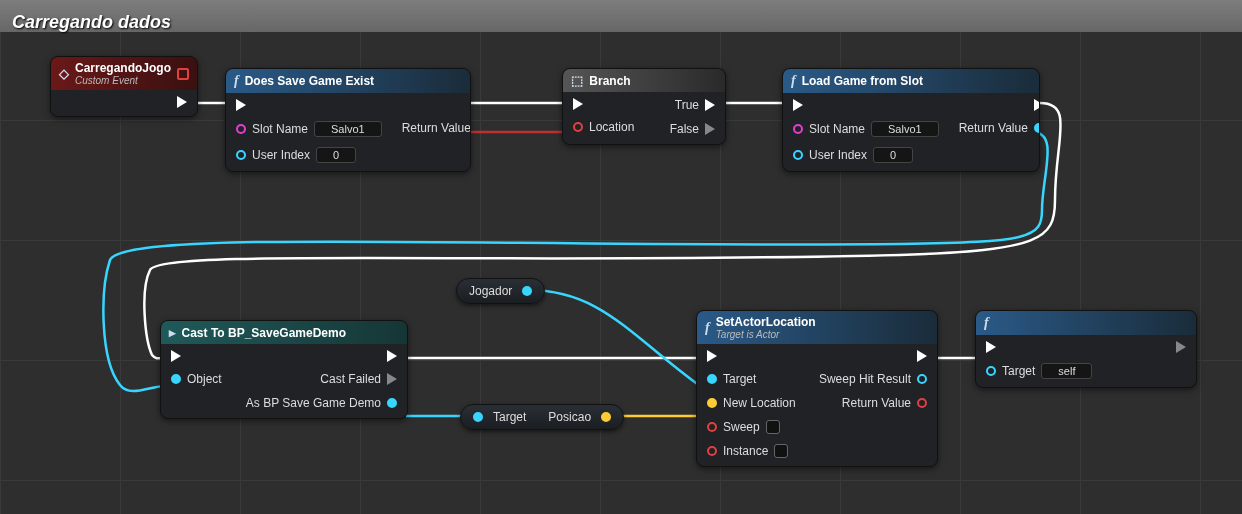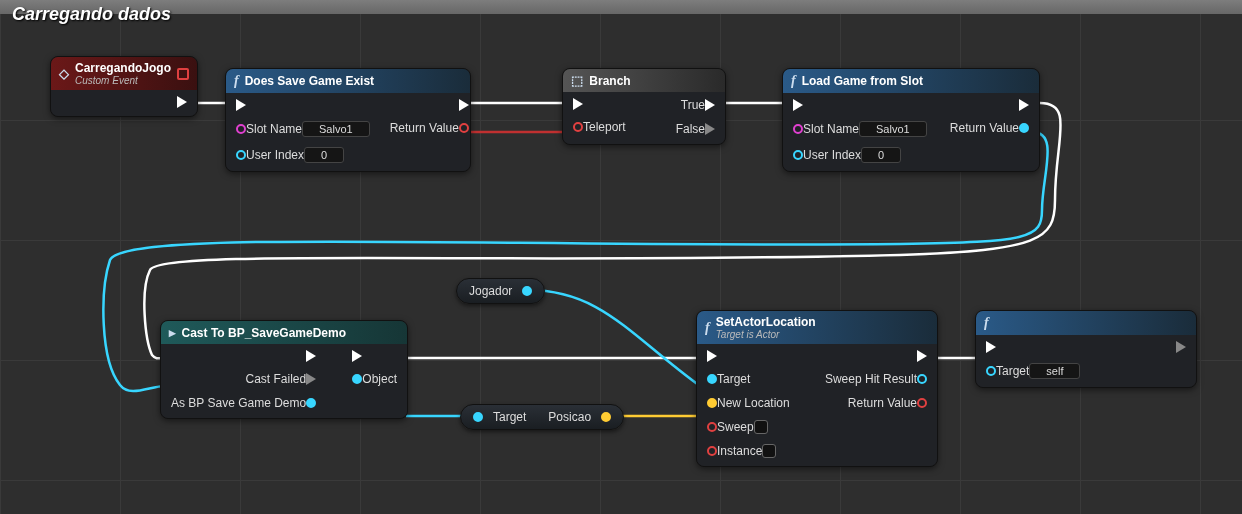--- a/index.html
+++ b/index.html
@@ -16,24 +16,24 @@
 .canvas{
   position:relative;
   width:1242px;height:514px;
   background:
     linear-gradient(#3a3a3a 1px,transparent 1px),
     linear-gradient(90deg,#3a3a3a 1px,transparent 1px),
     #2e2e2e;
   background-size:120px 120px,120px 120px;
 }
 .title-bar{
-  position:absolute;top:0;left:0;right:0;height:14px;
+  position:absolute;top:0;left:0;right:0;height:32px;
   background:linear-gradient(#7d7d7d,#676767);
   color:#fff;font-size:18px;font-weight:bold;
-  padding:4px 12px;
+  padding:12px 12px;
   text-shadow:1px 1px 2px #000;
   font-style:italic;
 }
 .node{
   position:absolute;
   border:1px solid #111;
   border-radius:8px;
   box-shadow:0 2px 6px rgba(0,0,0,0.5);
   overflow:hidden;
   background:#191a1c;
@@ -47,21 +47,21 @@
 .hdr-blue{background:linear-gradient(90deg,#2a5a88,#1a2c3a);}
 .hdr-grey{background:linear-gradient(90deg,#555,#2a2a2a);}
 .hdr-teal{background:linear-gradient(90deg,#1f5a5a,#163636);}
 .hdr-sub{font-size:10px;font-style:italic;font-weight:normal;color:#bbb;display:block;}
 .node-body{
   display:flex;justify-content:space-between;
   padding:6px 10px 8px;gap:20px;
   background:#202226;
 }
 .col{display:flex;flex-direction:column;gap:10px;}
-.pin{display:flex;align-items:center;white-space:nowrap;}
+.pin{display:flex;align-items:center;gap:6px;white-space:nowrap;}
 .pin.in{justify-content:flex-start;}
 .pin.out{justify-content:flex-end;text-align:right;}
 .tri{display:inline-block;width:0;height:0;border-style:solid;}
 .tri.in{border-width:6px 0 6px 10px;border-color:transparent transparent transparent #fff;}
 .tri.out{border-width:6px 0 6px 10px;border-color:transparent transparent transparent #fff;}
 .tri.out-hollow{border-width:6px 0 6px 10px;border-color:transparent transparent transparent #888;}
 .circ{width:10px;height:10px;border:2px solid;border-radius:50%;display:inline-block;}
 .circ.red{border-color:#e04040;}
 .circ.cyan{border-color:#38d6ff;}
 .circ.cyan-f{background:#38d6ff;border-color:#38d6ff;}
@@ -170,21 +170,21 @@
     <span class="c-icon">⬚</span>
     <span>Branch</span>
   </div>
   <div class="node-body">
     <div class="col">
       <div class="pin in">
             <span class="tri in"></span>
           </div>
       <div class="pin in">
         <span class="circ red"></span>
-        <span>Teleport</span>
+        <span>Location</span>
       </div>
     </div>
     <div class="col">
       <div class="pin out">
         <span>True</span>
             <span class="tri out"></span>
       </div>
       <div class="pin out">
         <span>False</span>
             <span class="tri out-hollow"></span>
@@ -231,39 +231,39 @@
   <span class="circ cyan-f"></span>
 </div>
 
 <div class="node" style="left:160px;top:320px;width:248px;">
   <div class="node-header hdr-teal">
     <span class="c-icon">▸</span>
     <span>Cast To BP_SaveGameDemo</span>
   </div>
   <div class="node-body">
     <div class="col">
+      <div class="pin in">
+            <span class="tri in"></span>
+          </div>
+      <div class="pin in">
+        <span class="circ cyan-f"></span>
+        <span>Object</span>
+      </div>
+    </div>
+    <div class="col">
       <div class="pin out">
             <span class="tri out"></span>
           </div>
       <div class="pin out">
         <span>Cast Failed</span>
             <span class="tri out-hollow"></span>
       </div>
       <div class="pin out">
         <span>As BP Save Game Demo</span>
             <span class="circ cyan-f"></span>
-      </div>
-    </div>
-    <div class="col">
-      <div class="pin in">
-            <span class="tri in"></span>
-          </div>
-      <div class="pin in">
-        <span class="circ cyan-f"></span>
-        <span>Object</span>
       </div>
     </div>
   </div>
 </div>
 
 <div class="pill" style="left:460px;top:404px;">
   <span class="circ cyan-f"></span>
   <span>Target</span>
   <span style="margin-left:12px;text-align:center;">Posicao</span>
   <span class="circ gold-f"></span>

